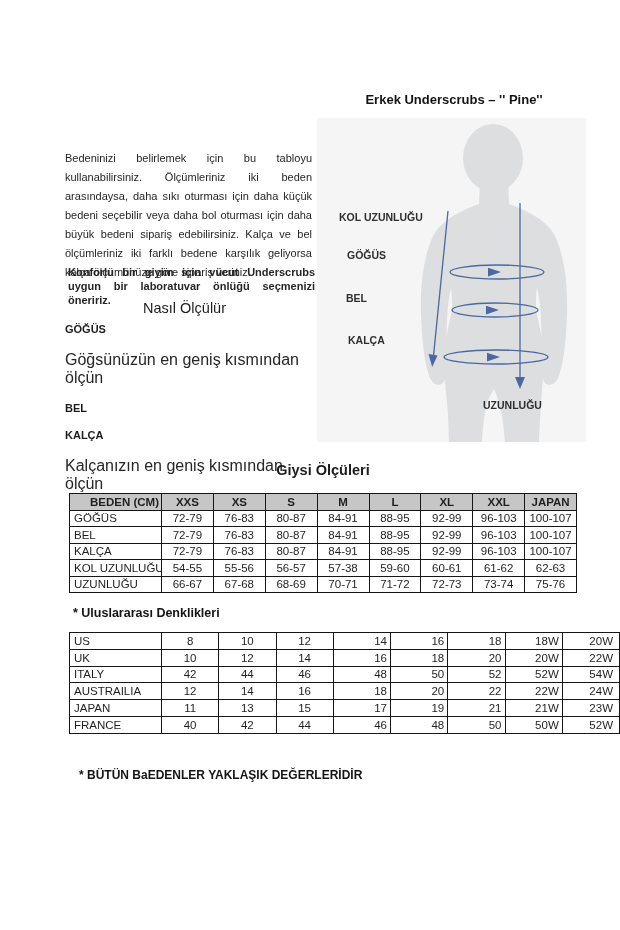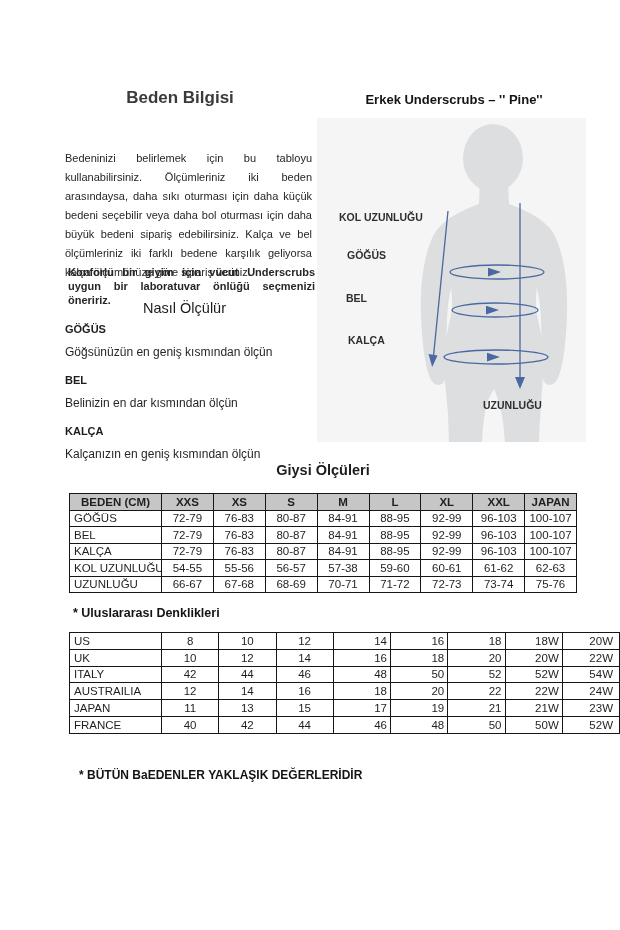--- a/index.html
+++ b/index.html
@@ -24,21 +24,21 @@
     position:absolute; left:68px; top:265px; width:247px;
     font-size:11px; line-height:14.2px; text-align:justify; color:#262626;font-weight:bold;
   }
   .howto-heading {
     position:absolute; left:62px; top:300px; width:245px; text-align:center;
     font-size:14.5px; font-weight:normal; color:#1c1c1c;
   }
   .howto-list { position:absolute; left:65px; top:323px; width:250px; }
   .howto-item { margin-bottom:15px; }
   .howto-label { font-size:11px; font-weight:bold; color:#1c1c1c; }
-  .howto-desc { font-size:12px; color:#262626; margin-top:10px; }
+  .howto-desc { font-size:16px; color:#262626; margin-top:16px; }
 
   .diagram {
     position:absolute; left:317px; top:118px; width:269px; height:324px;
     background:#f5f5f6; overflow:hidden;
   }
   .diagram svg { position:absolute; left:0; top:0; }
   .dlabel {
     position:absolute; font-size:10.5px; font-weight:bold; color:#2e2e2e;
     white-space:nowrap;
   }
@@ -53,21 +53,21 @@
     font-size:14.5px; font-weight:bold; color:#1c1c1c;
   }
   table { border-collapse:collapse; table-layout:fixed; }
   #size-table { position:absolute; left:69px; top:493px; width:508px; }
   #intl-table { position:absolute; left:69px; top:632px; width:551px; }
   th, td {
     border:1.5px solid #161616; font-size:11.5px; color:#1f1f1f;
     height:16.5px; padding:0 2px; overflow:hidden; white-space:nowrap;
   }
   #size-table th { background:#c6c6c6; font-weight:bold; text-align:center; }
-  #size-table th:first-child { text-align:center; }
+  #size-table th:first-child { text-align:right; }
   #size-table td { text-align:center; }
   #size-table td:first-child, #intl-table td:first-child {
     text-align:left; padding-left:4px;
   }
   #size-table col.label-col, #intl-table col.label-col { width:92px; }
   #intl-table td { text-align:center; height:16.8px; }
   #intl-table td:nth-child(n+5) { text-align:right; padding-right:3px; }
   #intl-table td:last-child { padding-right:6px; }
 
   .intl-heading {
@@ -77,35 +77,33 @@
   .footnote {
     position:absolute; left:79px; top:768px;
     font-size:12px; font-weight:bold; color:#141414;
   }
 </style>
 </head>
 <body>
 
 <div class="page">
 
-  <div class="title-left">Beden Bilgisi</div>
   <div class="title-right">Erkek Underscrubs – '' Pine''</div>
 
   <div class="intro-p1">Bedeninizi belirlemek için bu tabloyu kullanabilirsiniz. Ölçümleriniz iki beden arasındaysa, daha sıkı oturması için daha küçük bedeni seçebilir veya daha bol oturması için daha büyük bedeni sipariş edebilirsiniz. Kalça ve bel ölçümleriniz iki farklı bedene karşılık geliyorsa kalça ölçümünüze göre sipariş veriniz.</div>
   <div class="intro-p2">Konforlu bir giyim için vücut Underscrubs uygun bir laboratuvar önlüğü seçmenizi öneririz.</div>
 
   <div class="howto-heading">Nasıl Ölçülür</div>
   <div class="howto-list">
     <div class="howto-item">
       <div class="howto-label">GÖĞÜS</div>
       <div class="howto-desc">Göğsünüzün en geniş kısmından ölçün</div>
     </div>
     <div class="howto-item">
       <div class="howto-label">BEL</div>
-      <div class="howto-desc">Belinizin en dar kısmından ölçün</div>
     </div>
     <div class="howto-item">
       <div class="howto-label">KALÇA</div>
       <div class="howto-desc">Kalçanızın en geniş kısmından ölçün</div>
     </div>
   </div>
 
   <div class="diagram">
     <svg width="269" height="324" viewBox="0 0 269 324">
 

